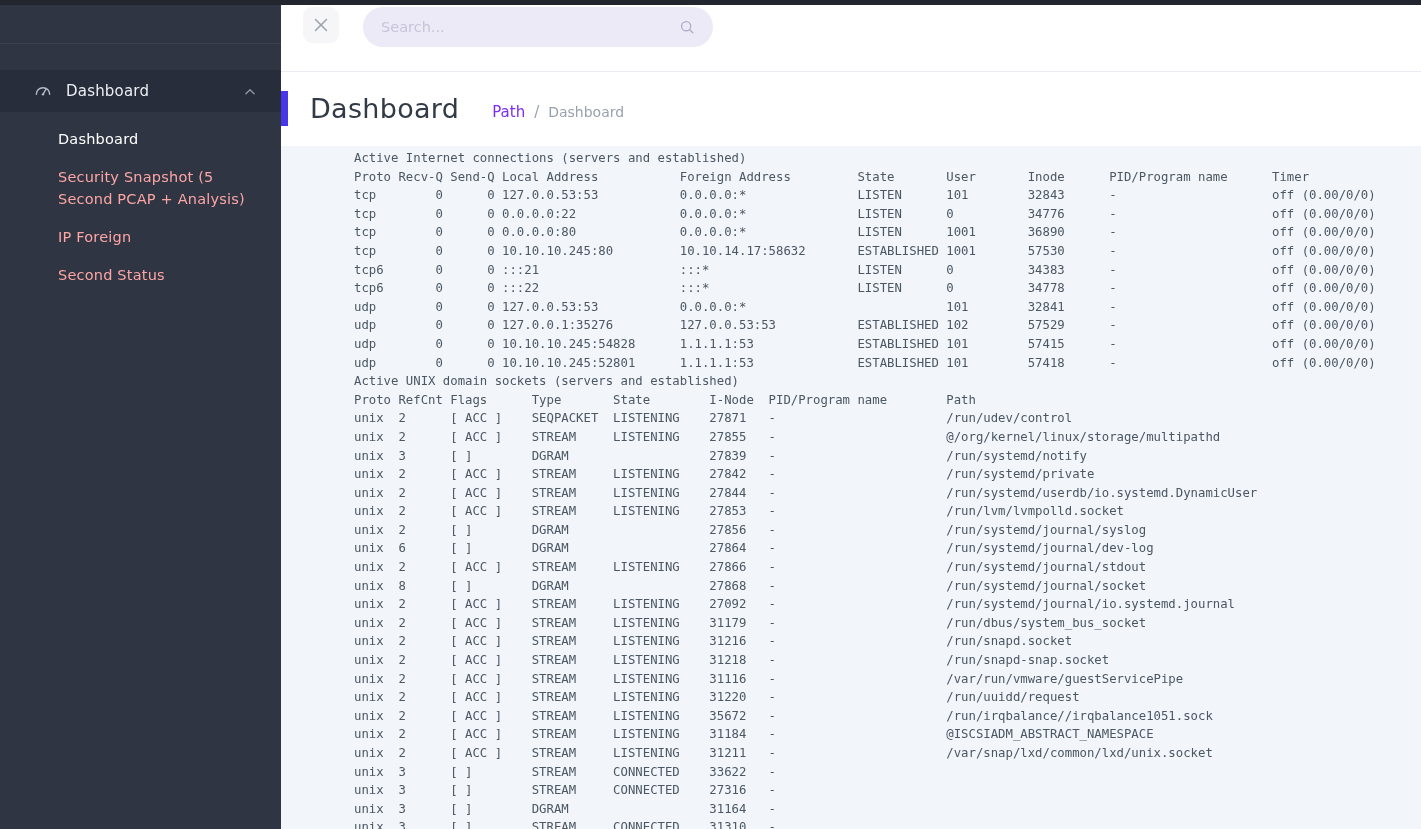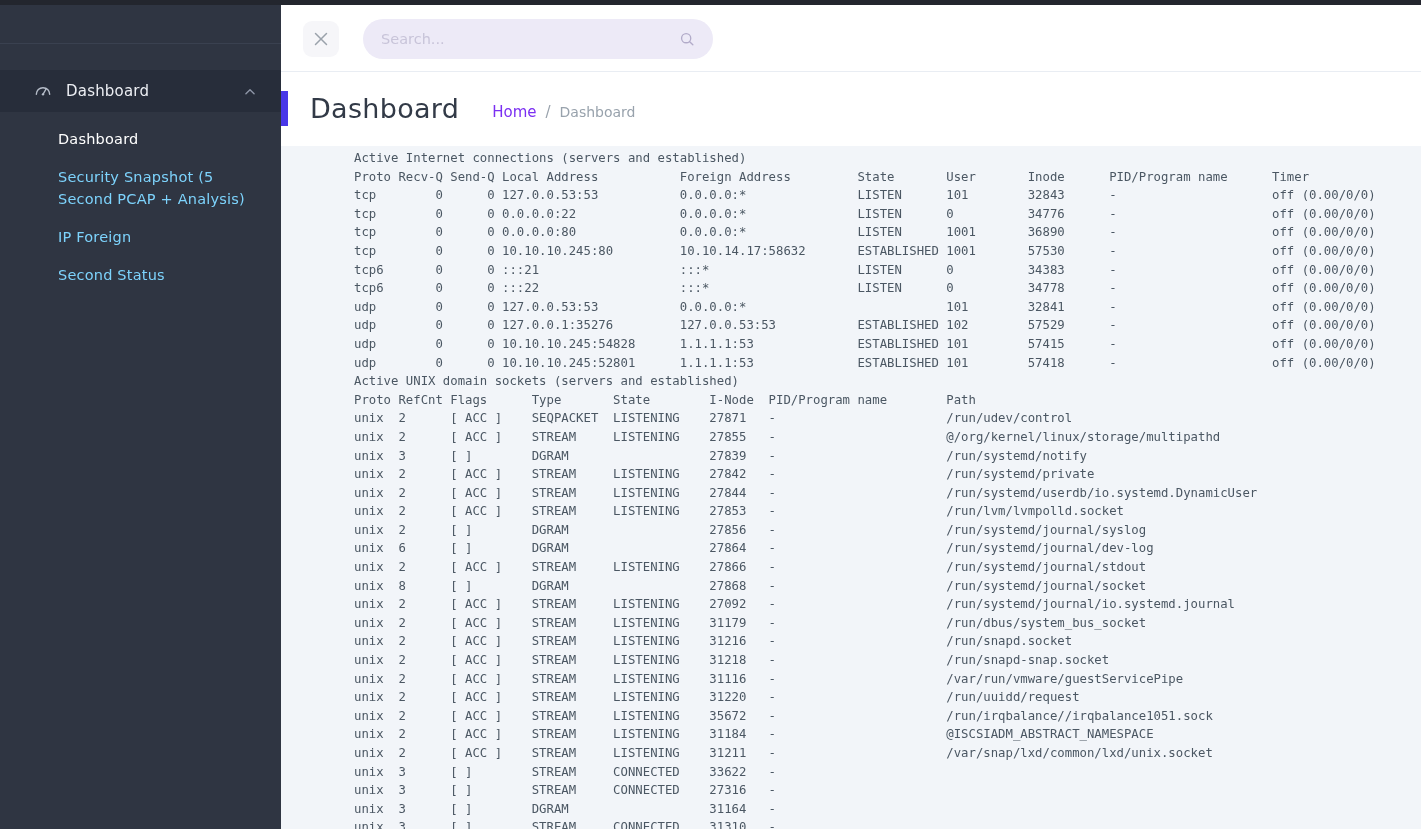--- a/index.html
+++ b/index.html
@@ -28,28 +28,28 @@
   }
   .menu-parent .mp-icon { width:20px; height:20px; color:#b6bdc9; flex:0 0 auto; }
   .menu-parent .mp-label {
     margin-left:13px; color:#eceef3; font-size:15px; font-weight:500;
     letter-spacing:.2px;
   }
   .menu-parent .mp-chevron { margin-left:auto; margin-right:24px; color:#8d95a6; width:14px; height:14px; }
   .submenu { padding-top:8px; list-style:none; margin:0; padding-left:0; }
   .submenu-item {
     padding:8px 23px 8px 58px; font-size:14.5px; line-height:22px;
-    color:#7dd3fc; cursor:pointer; letter-spacing:.2px;
+    color:#fca5a5; cursor:pointer; letter-spacing:.2px;
   }
   .submenu-item.active { color:#ffffff; }
   
   .main { margin-left:281px; height:100%; position:relative; }
   .topbar {
     height:72px; background:#ffffff; border-bottom:1px solid #e9edf3;
-    display:flex; align-items:center; padding-top:7px;
+    display:flex; padding-top:7px;
   }
   .close-btn {
     width:36px; height:36px; margin-left:22px; border:none; border-radius:9px;
     background:#f6f6f9; color:#9aa2ab; display:flex; align-items:center;
     justify-content:center; cursor:pointer; padding:0;
   }
   .search-pill {
     margin-left:24px; width:350px; height:40px; border-radius:20px;
     background:#edeaf7; display:flex; align-items:center; padding:0 16px;
   }
@@ -135,21 +135,21 @@
           <circle cx="11" cy="11" r="5.5"></circle>
           <line x1="15.2" y1="15.2" x2="19" y2="19"></line>
         </svg>
       </span>
     </div>
   </div>
   <div class="page-header">
     <div class="accent-bar"></div>
     <h1 class="page-title">Dashboard</h1>
     <div class="breadcrumb">
-      <a class="bc-home">Home</a>
+      <a class="bc-home">Path</a>
       <span class="bc-sep">/</span>
       <span class="bc-current">Dashboard</span>
     </div>
   </div>
   <div class="content">
     <pre>Active Internet connections (servers and established)
 Proto Recv-Q Send-Q Local Address           Foreign Address         State       User       Inode      PID/Program name      Timer
 tcp        0      0 127.0.0.53:53           0.0.0.0:*               LISTEN      101        32843      -                     off (0.00/0/0)
 tcp        0      0 0.0.0.0:22              0.0.0.0:*               LISTEN      0          34776      -                     off (0.00/0/0)
 tcp        0      0 0.0.0.0:80              0.0.0.0:*               LISTEN      1001       36890      -                     off (0.00/0/0)

